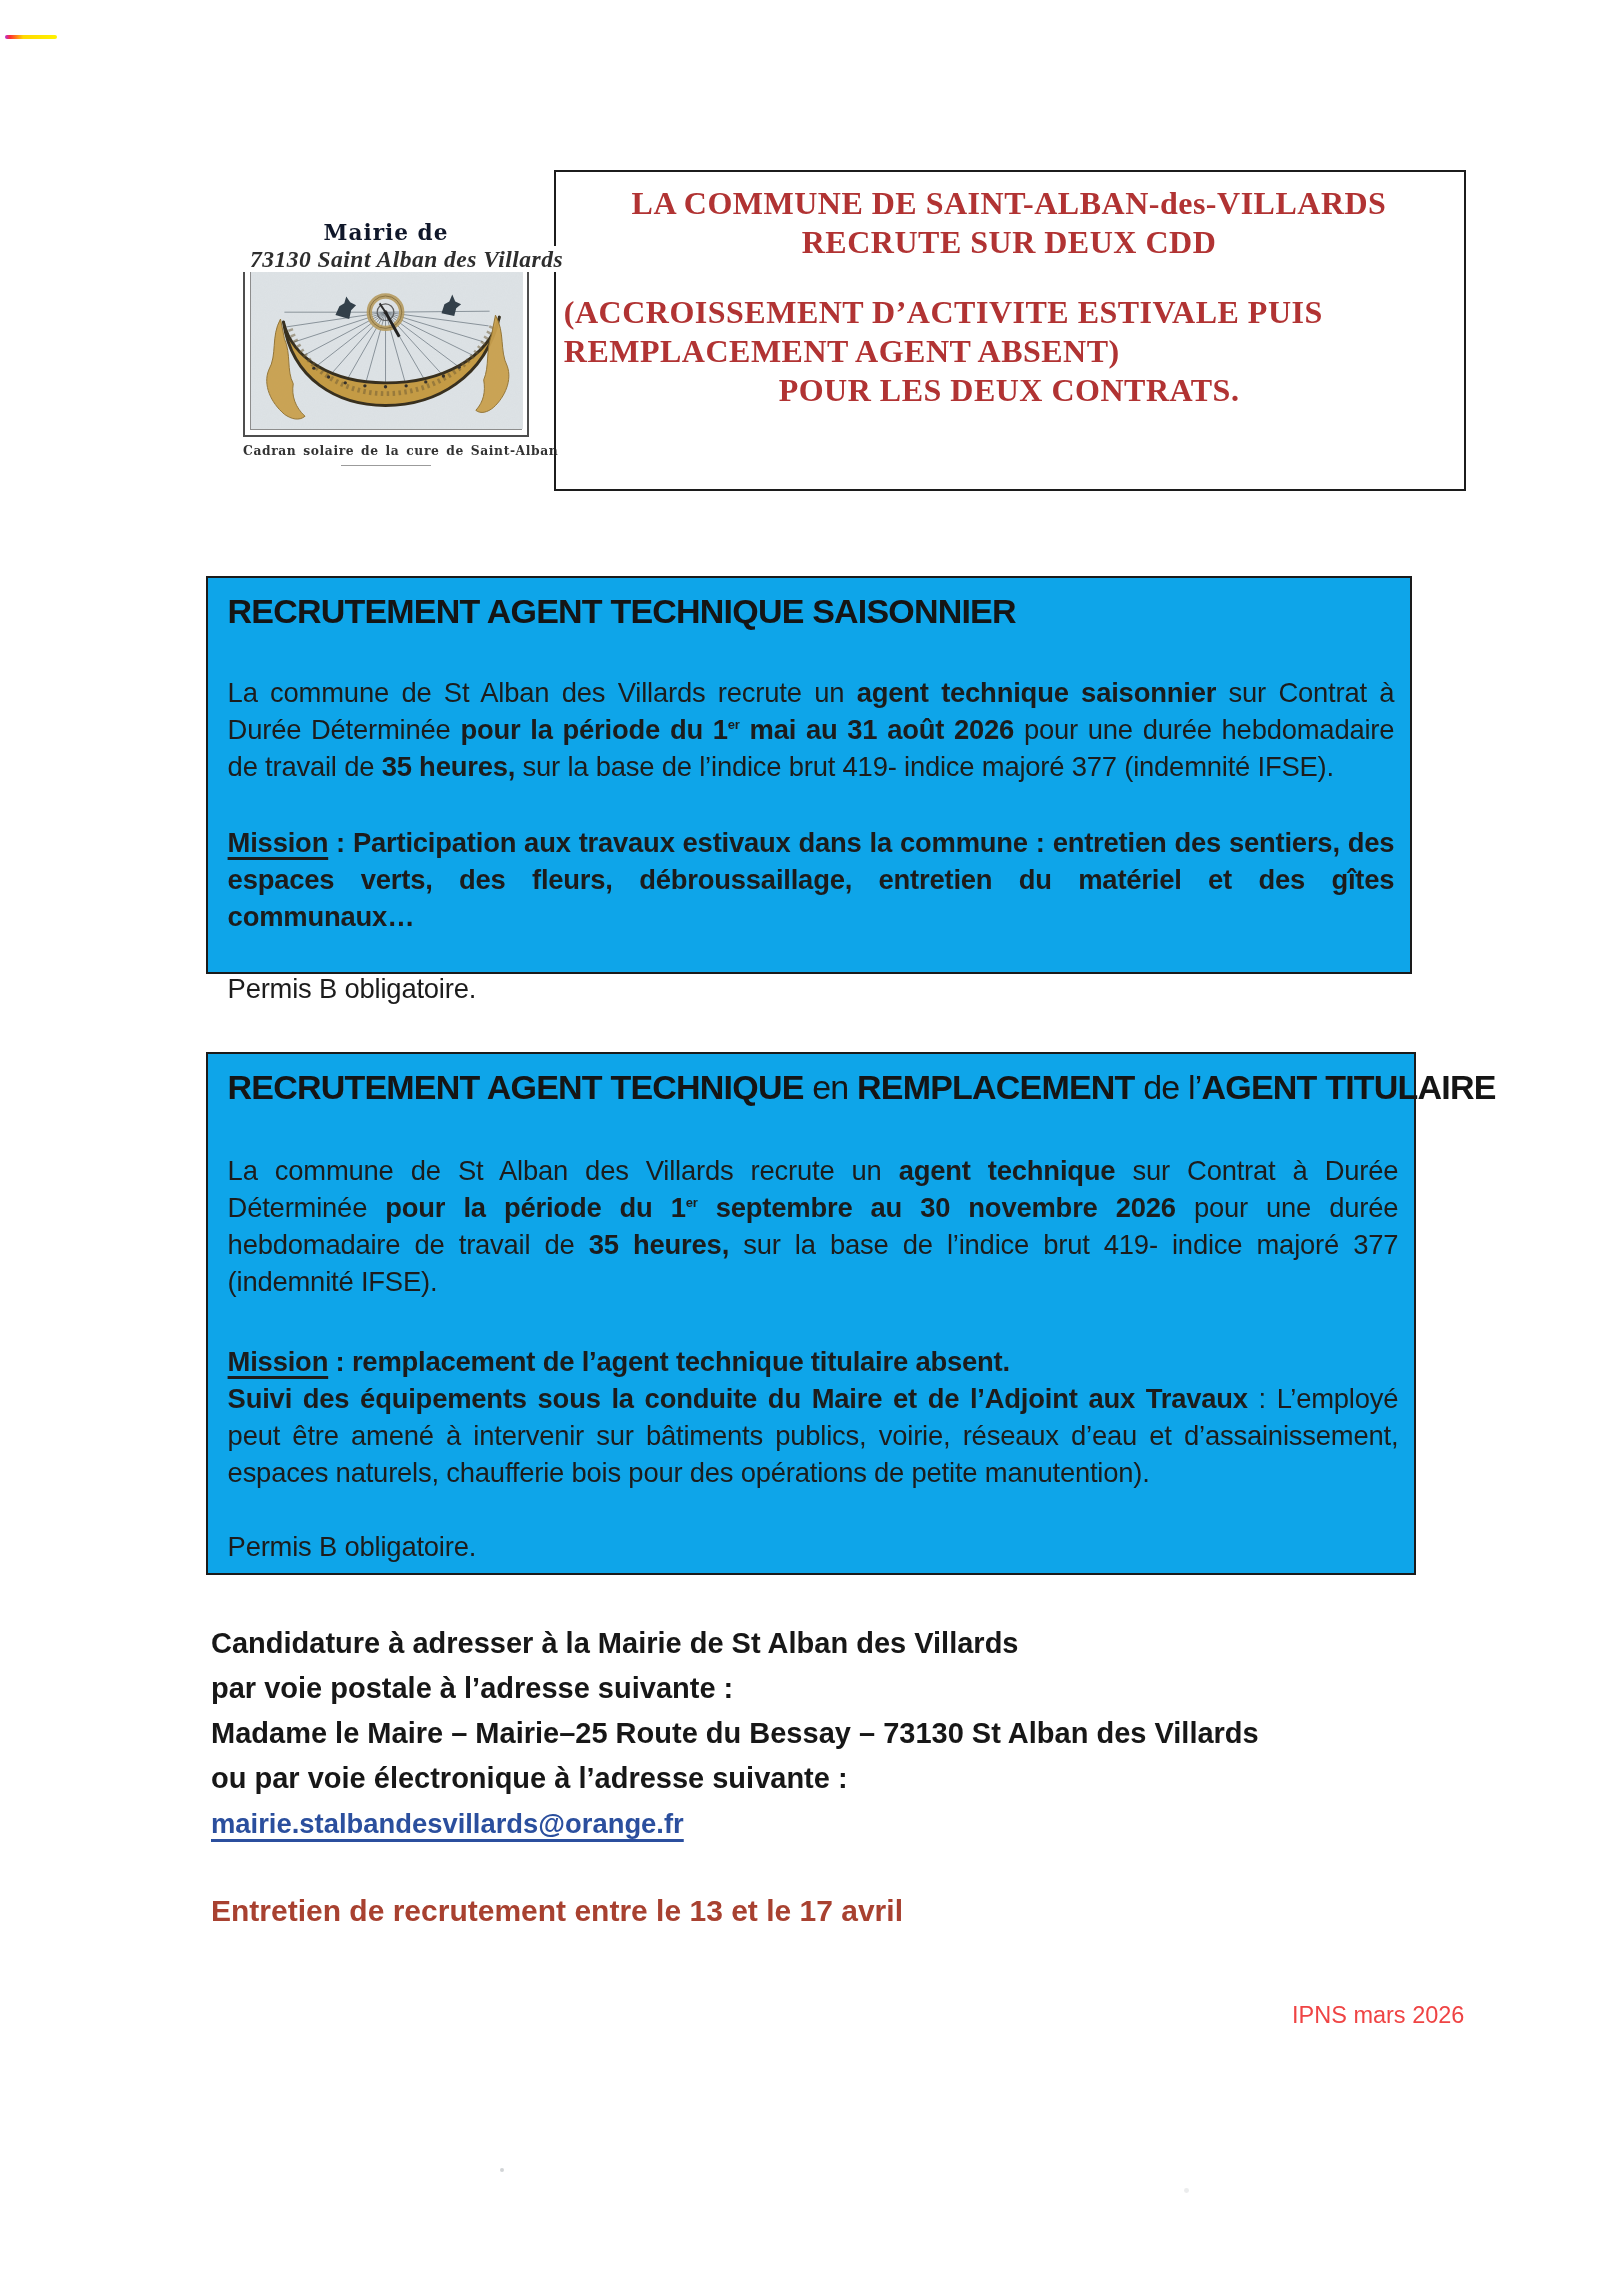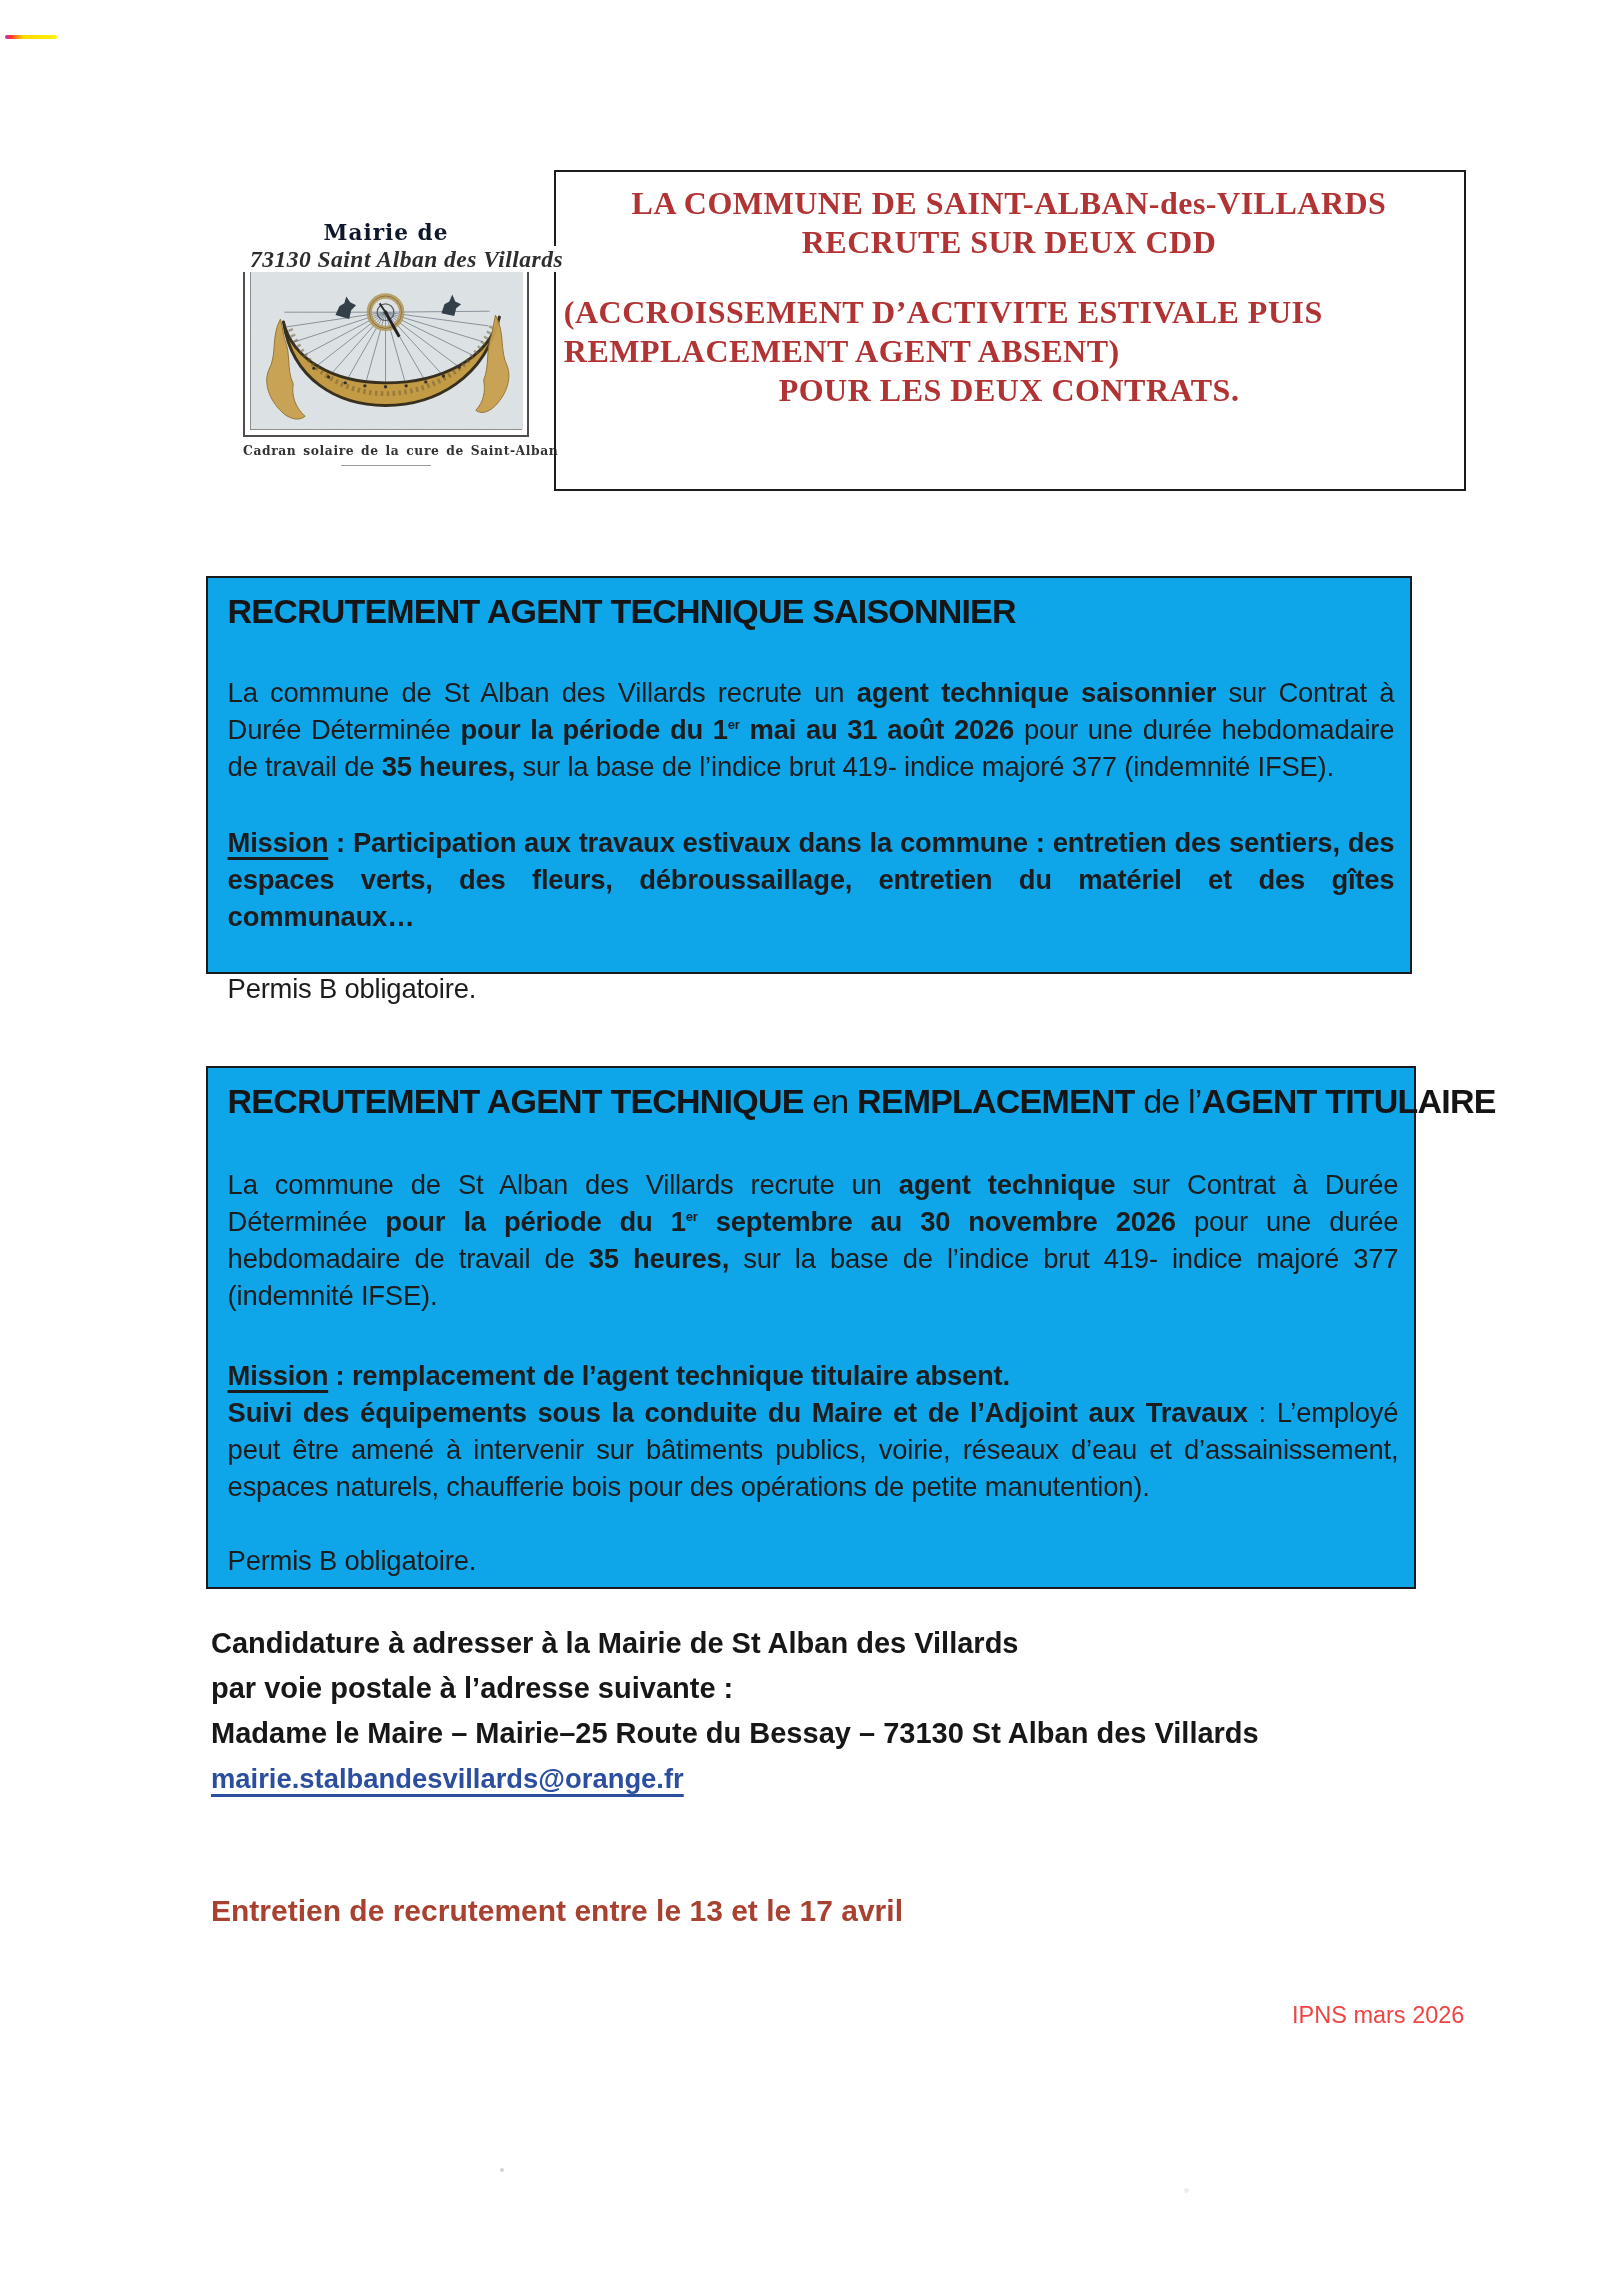--- a/index.html
+++ b/index.html
@@ -52,21 +52,21 @@
   .a-left   { text-align:left; }
   .a-gap1 { margin-top:31px; }
   .a-gap2 { margin-top:27.4px; }
 
   
   .box {
     position:absolute; left:206px; border:2px solid #1a1a1a; background:#0ea5e9;
     padding:13.7px 15.7px 0 19.6px;
   }
   .box1 { top:576px;  width:1206px; height:398px; }
-  .box2 { top:1052px; width:1210px; height:523px;margin-top:14px; }
+  .box2 { top:1052px; width:1210px; height:523px; }
   .box h2 {
     font-size:34px; font-weight:700; letter-spacing:-0.8px; line-height:39px;
     white-space:nowrap; color:#151515;
   }
   .box h2 .reg { font-weight:400; }
   .body { font-size:27.4px; line-height:37px; letter-spacing:-0.2px; color:#1c1c1c; }
   .just { text-align:justify; }
   .body b, .body .bld { font-weight:700; }
   .body sup { font-size:13px; vertical-align:super; line-height:0; }
   .u { text-decoration:underline; text-decoration-thickness:2.5px; text-underline-offset:4.9px; }
@@ -196,20 +196,21 @@
     <h2><span>RECRUTEMENT AGENT TECHNIQUE </span><span class="reg">en </span><span>REMPLACEMENT </span><span class="reg">de l’</span><span>AGENT TITULAIRE</span></h2>
     <p class="body just para-intro"><span>La commune de St Alban des Villards recrute un </span><b>agent technique</b><span> sur Contrat à Durée Déterminée </span><b><span>pour la période du 1</span><sup>er</sup><span> septembre au 30 novembre 2026</span></b><span> pour une durée hebdomadaire de travail de </span><b>35 heures,</b><span> sur la base de l’indice brut 419- indice majoré 377 (indemnité IFSE).</span></p>
     <p class="body just para-mission"><b><span class="u">Mission</span><span> : remplacement de l’agent technique titulaire absent.</span></b><br><b>Suivi des équipements sous la conduite du Maire et de l’Adjoint aux Travaux</b><span> : L’employé peut être amené à intervenir sur bâtiments publics, voirie, réseaux d’eau et d’assainissement, espaces naturels, chaufferie bois pour des opérations de petite manutention).</span></p>
     <p class="body para-permis">Permis B obligatoire.</p>
   </section>
 
   <div class="contact">
     <div>Candidature à adresser à la Mairie de St Alban des Villards</div>
     <div>par voie postale à l’adresse suivante :</div>
     <div>Madame le Maire – Mairie–25 Route du Bessay – 73130 St Alban des Villards</div>
+    <div>ou par voie électronique à l’adresse suivante :</div>
     <div><a class="email">mairie.stalbandesvillards@orange.fr</a></div>
   </div>
 
   <div class="deadline">
     <div>Entretien de recrutement entre le 13 et le 17 avril</div>
   </div>
 
   <div class="ipns">IPNS mars 2026</div>
 
 </div>

